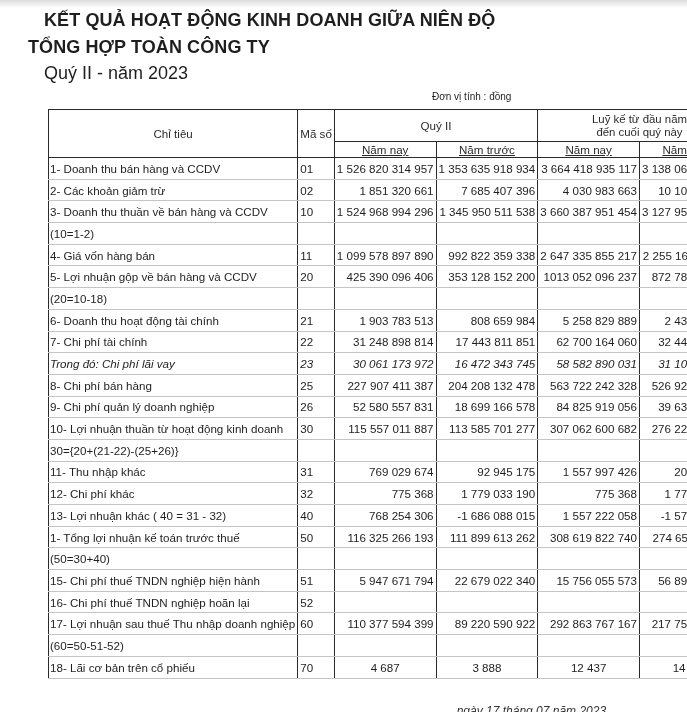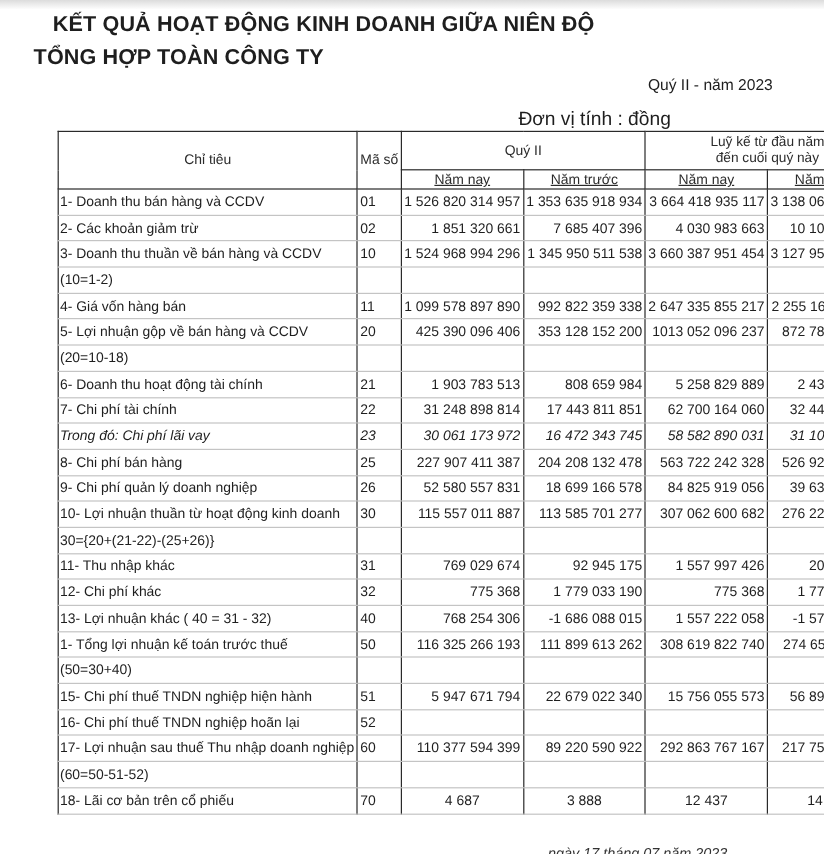--- a/index.html
+++ b/index.html
@@ -29,28 +29,28 @@
       font-size: 18px;
       letter-spacing: 0.1px;
     }
     .title-1 { top: 10px; left: 44px; width: 600px; }
     .title-2 { top: 37px; left: 28px; width: 600px; }
     .period {
       position: absolute;
       top: 63px;
       left: 44px;
       width: 600px;
-      text-align: right;
-      font-size: 13px;
+      text-align: left;
+      font-size: 18px;
     }
     .unit {
       position: absolute;
       top: 91px;
       left: 432px;
-      font-size: 16px;
+      font-size: 10px;
     }
     table.report {
       position: absolute;
       left: 48px;
       top: 109px;
       border-collapse: collapse;
       font-size: 11.6px;
       table-layout: fixed;
     }
     table.report td, table.report th {

